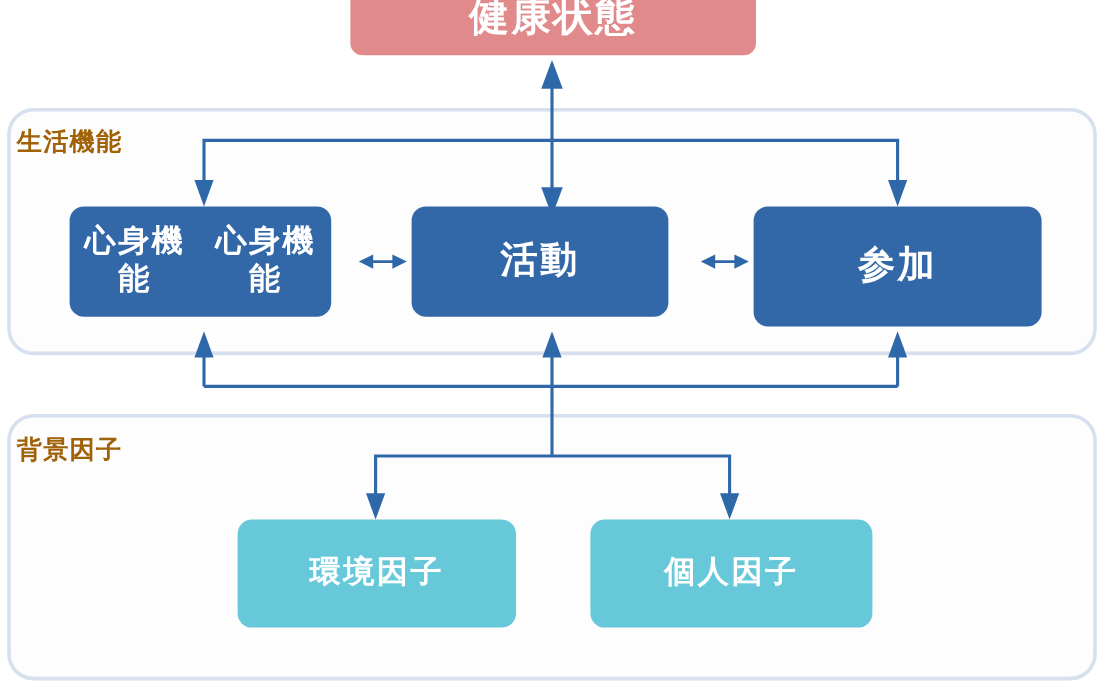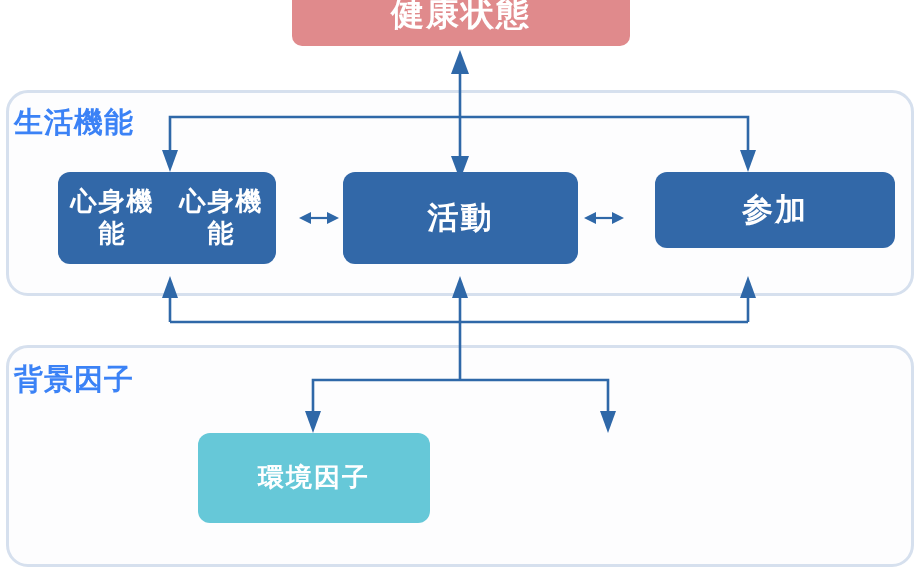--- a/index.html
+++ b/index.html
@@ -23,23 +23,23 @@
     border: 3px solid #d6e0ee;
     border-radius: 22px;
     background: #fdfdfe;
     box-sizing: border-box;
   }
   #panel-function { left: 6px; top: 90px; width: 908px; height: 206px; }
   #panel-context  { left: 6px; top: 345px; width: 908px; height: 222px; }
 
   .panel-label {
     position: absolute;
-    color: #3b82f6;
+    color: #a16207;
     font-weight: bold;
-    font-size: 29px;
+    font-size: 21px;
     letter-spacing: 1px;
     white-space: nowrap;
     line-height: 1;
   }
   #label-function { left: 14px; top: 108px; }
   #label-context  { left: 14px; top: 365px; }
 
   
   .box {
     position: absolute;
@@ -63,22 +63,22 @@
     background: #3268a8;
     font-size: 31px;
   }
   .box.teal {
     background: #66c8d8;
     font-size: 26px;
   }
 
   #box-health     { left: 292px; top: -18px;  width: 338px; height: 64px; }
   #box-body       { left: 58px;  top: 172px;  width: 218px; height: 92px; font-size: 26px; }
-  #box-activity   { left: 343px; top: 172px;  width: 235px; height: 92px; }
-  #box-particip   { left: 628px; top: 172px;  width: 240px; height: 76px; margin-left: 27px; }
+  #box-activity   { left: 343px; top: 172px;  width: 214px; height: 92px; }
+  #box-particip   { left: 628px; top: 172px;  width: 240px; height: 100px; }
   #box-environment{ left: 198px; top: 433px;  width: 232px; height: 90px; }
   #box-personal   { left: 492px; top: 433px;  width: 235px; height: 90px; }
 
   
   #connectors {
     position: absolute;
     left: 0; top: 0;
     width: 921px;
     height: 579px;
     pointer-events: none;
@@ -150,14 +150,15 @@
       <br>
     <span>心身機能</span>
   </div>
 
   <div class="box blue" id="box-activity">活動</div>
 
   <div class="box blue" id="box-particip">参加</div>
 
   <div class="box teal" id="box-environment">環境因子</div>
 
+  <div class="box teal" id="box-personal">個人因子</div>
 
 </div>
 
 </body></html>

